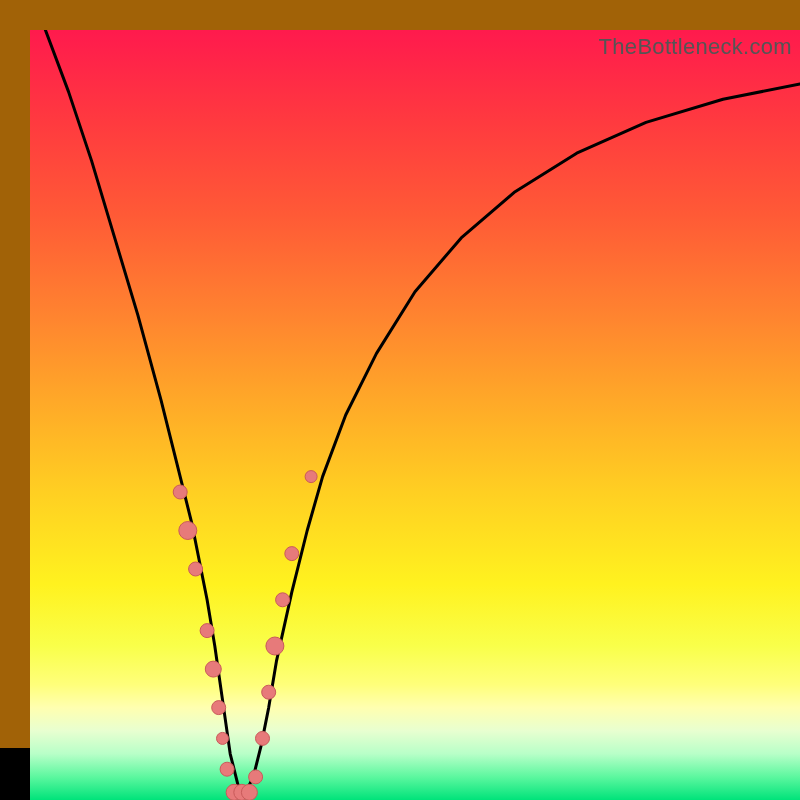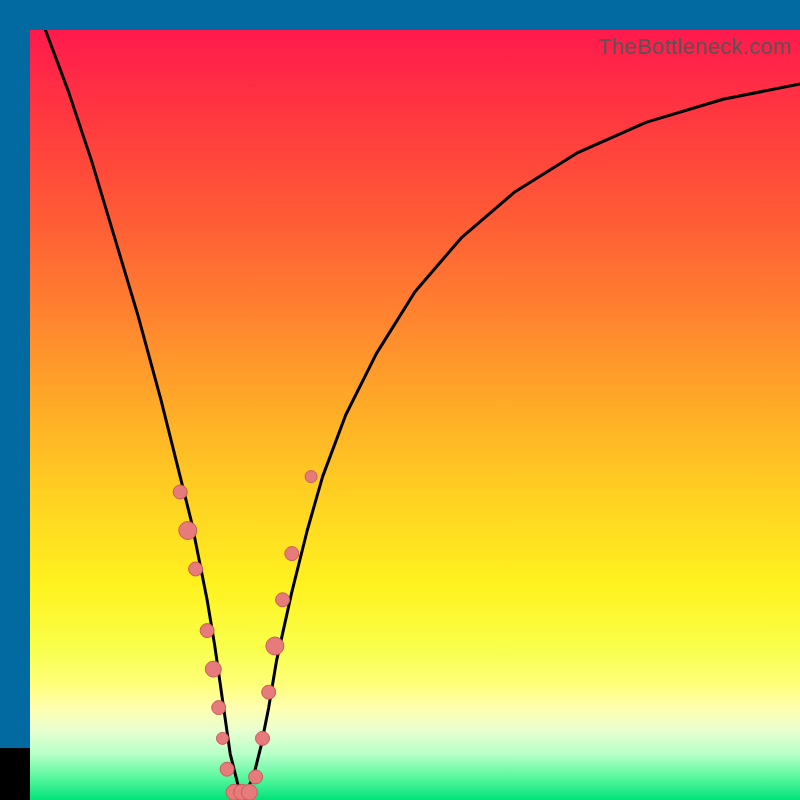--- a/index.html
+++ b/index.html
@@ -8,21 +8,21 @@
     width: 800px;
     height: 800px;
     overflow: hidden;
     background: #000;
     font-family: Arial, Helvetica, sans-serif;
   }
   .frame {
     position: relative;
     width: 800px;
     height: 748px;
-    background: #0369a1;
+    background: #a16207;
   }
   .plot-area {
     position: absolute;
     left: 30px;
     top: 30px;
     width: 770px;
     height: 770px;
     background: linear-gradient(
       to bottom,
       #ff1a4d 0%,

